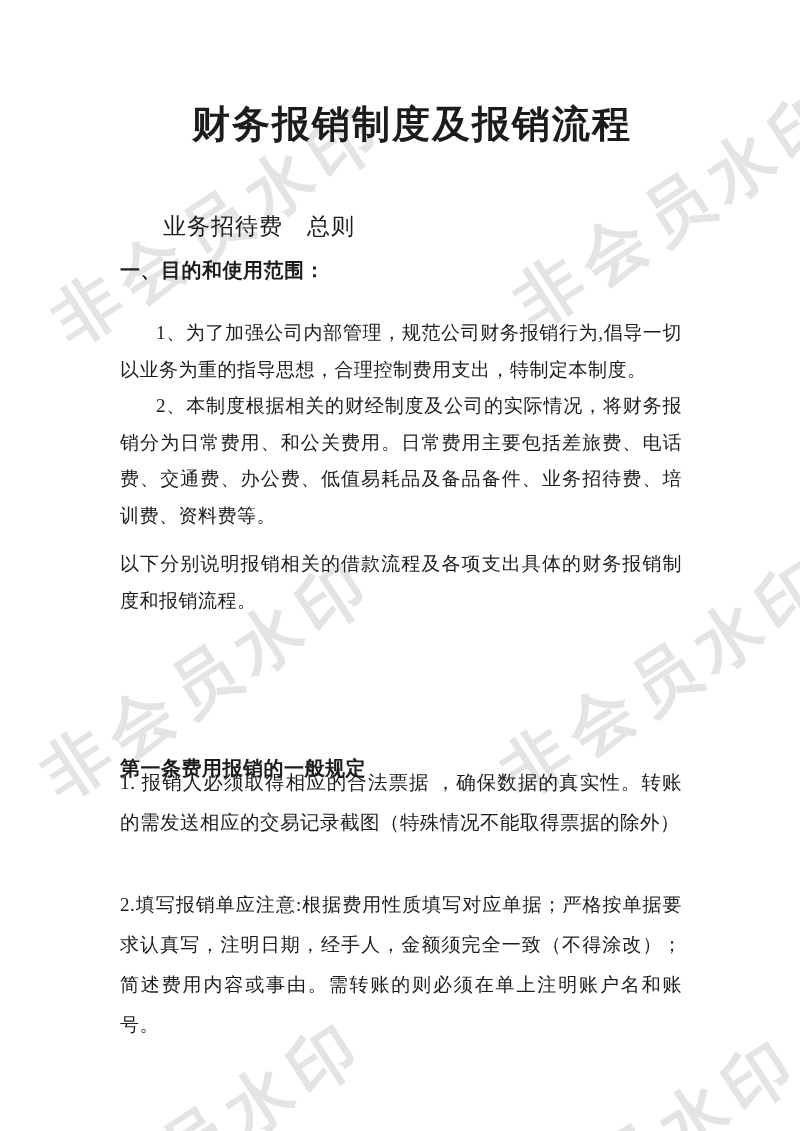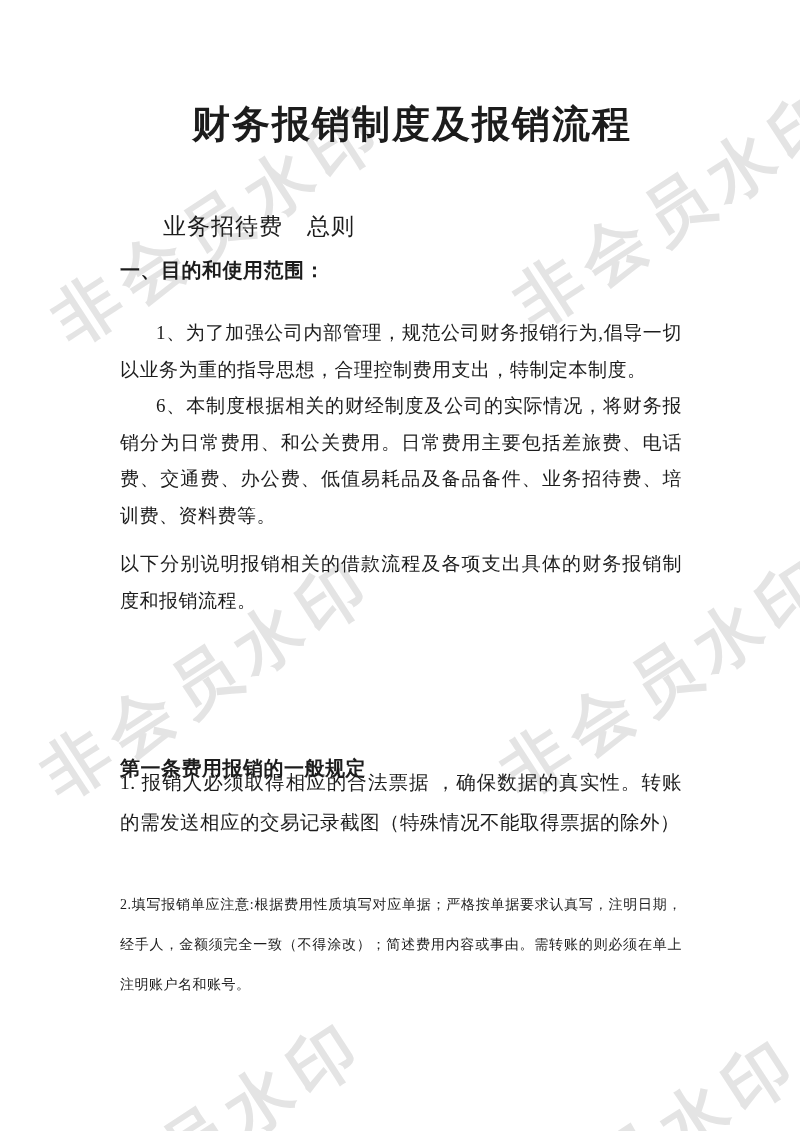--- a/index.html
+++ b/index.html
@@ -73,21 +73,21 @@
     font-size:20px;line-height:26px;font-weight:bold;
     letter-spacing:0.5px;
   }
   .article-title{}
   .part2-para1{
     position:absolute;top:763px;left:120px;width:562px;
     line-height:40px;font-size:19.5px;
   }
   .part2-para2{
     position:absolute;top:885px;left:120px;width:562px;
-    line-height:40px;font-size:14px;
+    line-height:40px;font-size:19px;
   }
 </style>
 </head>
 <body>
 
 <div class="page">
 
   <div class="wm-layer">
     <div class="wm wm1">非会员水印</div>
     <div class="wm wm2">非会员水印</div>
@@ -100,21 +100,21 @@
   <div class="content">
 
     <h1 class="doc-title">财务报销制度及报销流程</h1>
 
     <h2 class="part1-heading">业务招待费　总则</h2>
 
     <h3 class="section-heading">一、目的和使用范围：</h3>
 
     <div class="part1-body">
       <p class="para indent">1、为了加强公司内部管理，规范公司财务报销行为,倡导一切以业务为重的指导思想，合理控制费用支出，特制定本制度。</p>
-      <p class="para indent">6、本制度根据相关的财经制度及公司的实际情况，将财务报销分为日常费用、和公关费用。日常费用主要包括差旅费、电话费、交通费、办公费、低值易耗品及备品备件、业务招待费、培训费、资料费等。</p>
+      <p class="para indent">2、本制度根据相关的财经制度及公司的实际情况，将财务报销分为日常费用、和公关费用。日常费用主要包括差旅费、电话费、交通费、办公费、低值易耗品及备品备件、业务招待费、培训费、资料费等。</p>
       <p class="para gap-small">以下分别说明报销相关的借款流程及各项支出具体的财务报销制度和报销流程。</p>
     </div>
 
 
     <div class="article-line">
       <span>第一条</span><span class="article-title">费用报销的一般规定</span>
     </div>
 
     <p class="para part2-para1">1. 报销人必须取得相应的合法票据 ，确保数据的真实性。转账的需发送相应的交易记录截图（特殊情况不能取得票据的除外）</p>
     <p class="para part2-para2">2.填写报销单应注意:根据费用性质填写对应单据；严格按单据要求认真写，注明日期，经手人，金额须完全一致（不得涂改）；简述费用内容或事由。需转账的则必须在单上注明账户名和账号。</p>

